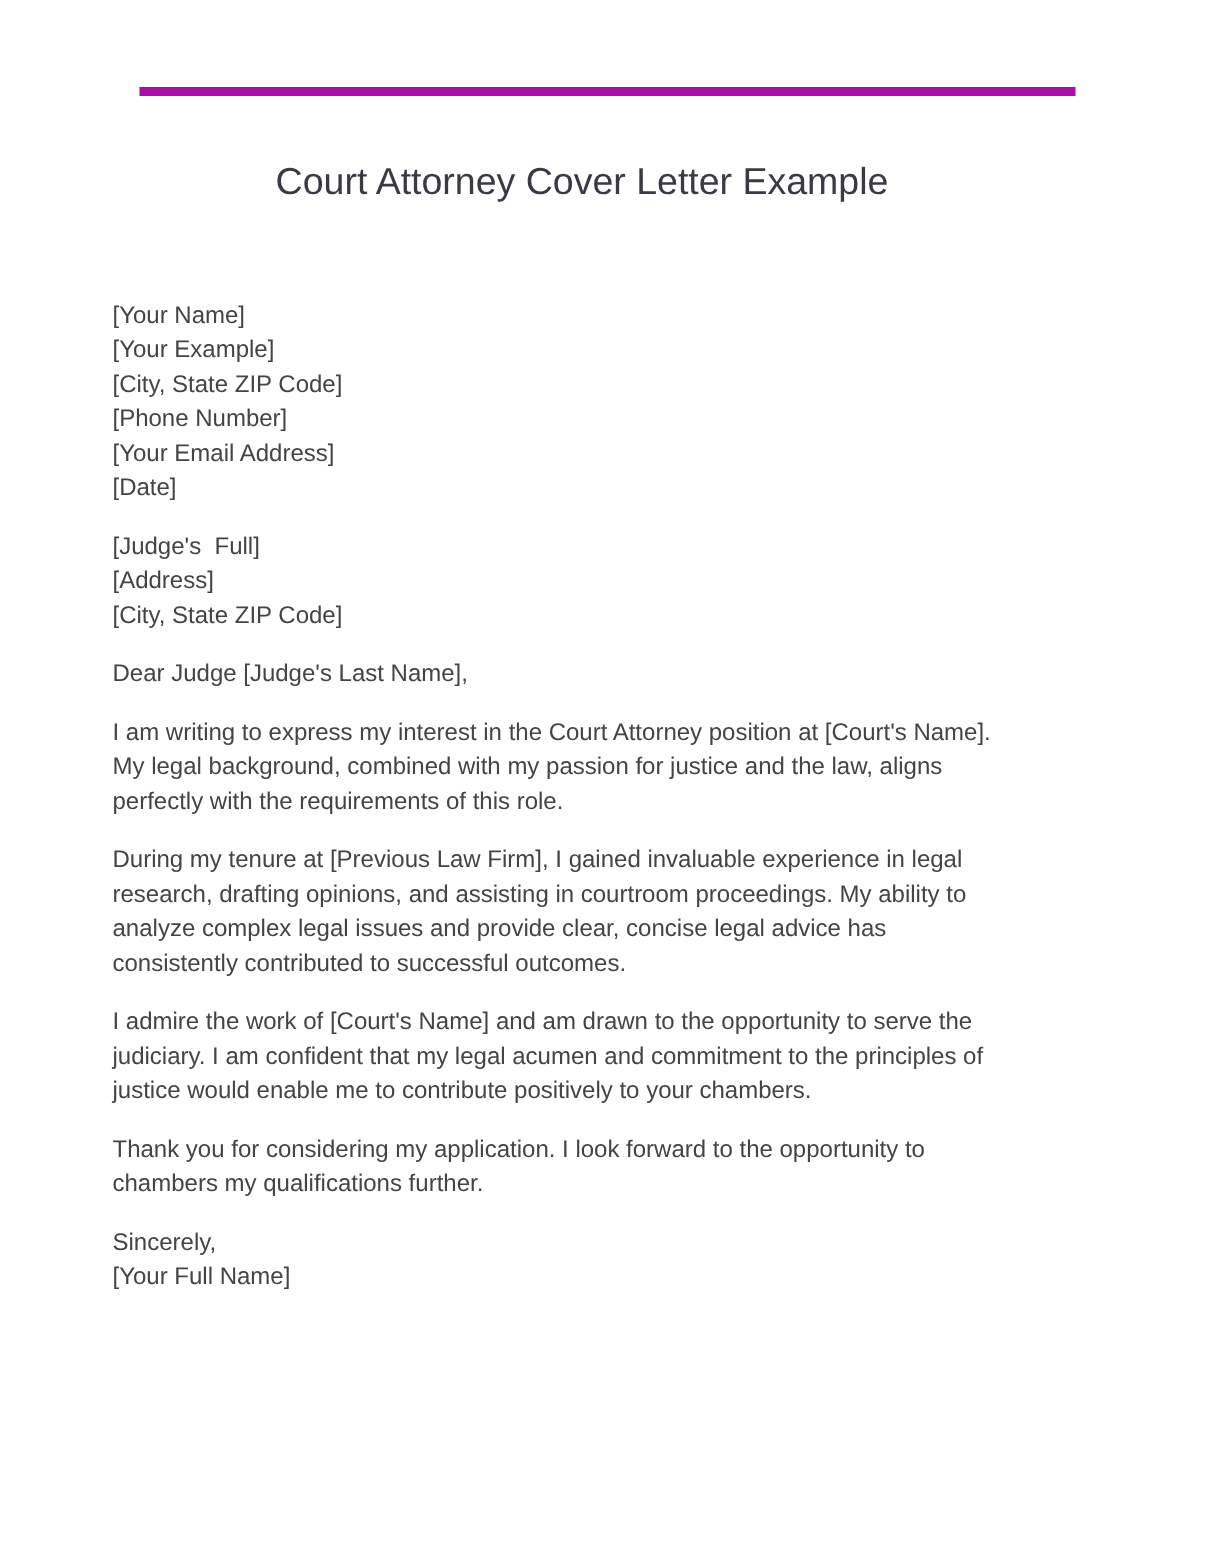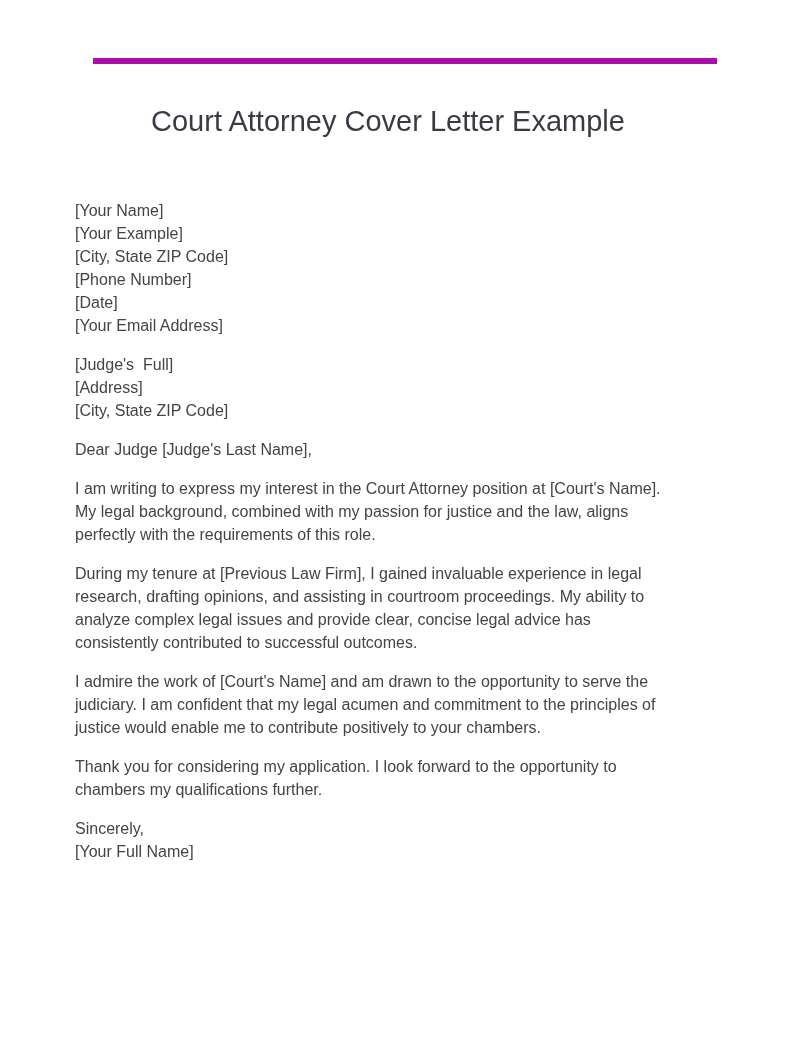--- a/index.html
+++ b/index.html
@@ -22,21 +22,21 @@
       width: 624px;
       height: 6px;
       background: #a90fa8;
     }
     .title {
       position: absolute;
       left: 0;
       width: 776px;
       top: 101px;
       text-align: center;
-      font-size: 29px;
+      font-size: 25px;
       line-height: 40px;
       color: #3a3a44;
       font-weight: normal;
       margin: 0;
     }
     .letter {
       position: absolute;
       left: 75px;
       top: 199px;
       width: 600px;
@@ -66,22 +66,22 @@
 
 <h1 class="title">Court Attorney Cover Letter Example</h1>
 
 <div class="letter">
 
   <div class="block">
     <span class="line">[Your Name]</span>
     <span class="line">[Your Example]</span>
     <span class="line">[City, State ZIP Code]</span>
     <span class="line">[Phone Number]</span>
+    <span class="line">[Your Email Address]</span>
     <span class="line">[Date]</span>
-    <span class="line">[Your Email Address]</span>
   </div>
 
   <div class="block">
     <span class="line">[Judge's  Full]</span>
     <span class="line">[Address]</span>
     <span class="line">[City, State ZIP Code]</span>
   </div>
 
   <p class="para">Dear Judge [Judge's Last Name],</p>
 

